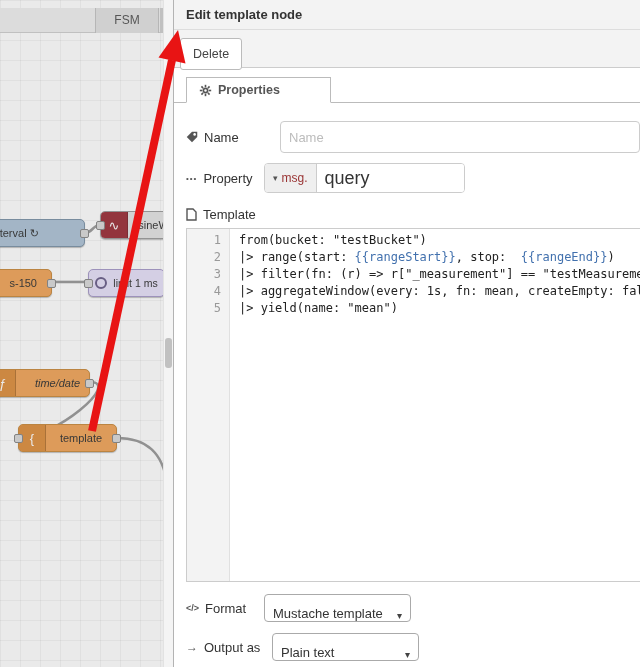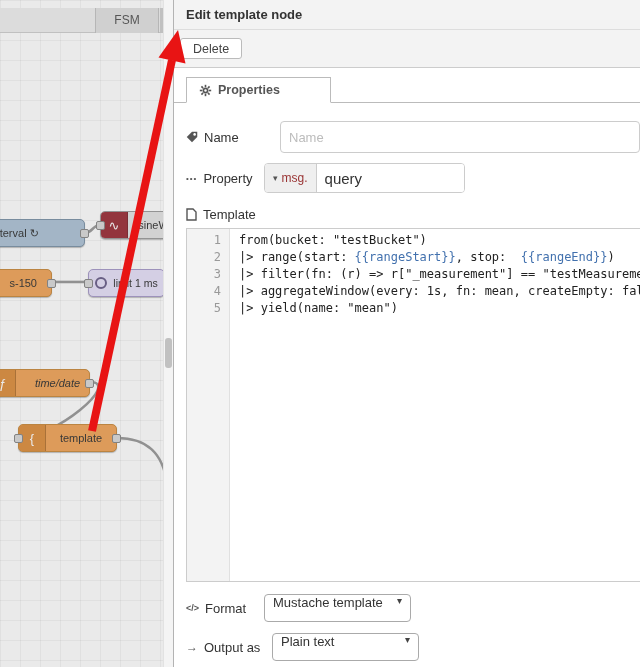--- a/index.html
+++ b/index.html
@@ -41,21 +41,21 @@
   .scroll-strip { position:absolute; right:0; top:0; width:10px; height:667px; background:#f4f4f4;
     border-left:1px solid #e2e2e2; z-index:5; }
   .scroll-thumb { position:absolute; left:1px; top:338px; width:7px; height:30px; background:#c1c1c1; border-radius:3px; }
 
   
   .panel { position:absolute; left:173px; top:0; width:467px; height:667px; background:#fff;
     border-left:1px solid #b3b3b3; }
   .panel-header { height:30px; background:#f3f3f3; border-bottom:1px solid #dddddd;
     font-size:13px; font-weight:bold; color:#333; line-height:30px; padding-left:12px; }
   .panel-toolbar { height:38px; background:#f3f3f3; border-bottom:1px solid #cccccc; padding:8px 8px 0 6px; }
-  .btn-delete { height:21px; padding:0 12px; background:#fff; border:1px solid #bbb; border-radius:3px;
+  .btn-delete { height:32px; padding:0 12px; background:#fff; border:1px solid #bbb; border-radius:3px;
     font-size:12.5px; color:#444; font-family:"Liberation Sans",sans-serif; cursor:pointer; }
 
   .tabrow { margin-top:8px; height:27px; border-bottom:1px solid #bbb; padding-left:12px; }
   .tab-props { display:inline-flex; align-items:center; gap:6px; height:26px; min-width:145px;
     padding:0 12px; background:#fff; border:1px solid #bbb; border-bottom:1px solid #fff;
     position:relative; top:1px; font-size:12.5px; font-weight:bold; color:#555; }
 
   .form { padding-left:12px; font-size:13px; color:#333; }
   .frow { display:flex; align-items:center; }
   .flabel { width:78px; display:flex; align-items:center; gap:6px; flex:none; }
@@ -64,37 +64,37 @@
   .row-name { margin-top:18px;gap:16px; }
   .input-name { width:392px; height:32px; border:1px solid #ccc; border-radius:4px; padding:0 8px;
     font-size:13px; color:#333; font-family:"Liberation Sans",sans-serif; }
   .input-name::placeholder { color:#bcbcbc; }
 
   .row-prop { margin-top:10px; }
   .typedinput { display:inline-flex; height:30px; border:1px solid #ccc; border-radius:4px; overflow:hidden; }
   .ti-btn { display:inline-flex; align-items:center; gap:4px; padding:0 8px; background:#efefef;
     border:none; font-size:12px; color:#993333; font-family:"Liberation Sans",sans-serif; cursor:pointer; }
   .ti-caret { color:#555; font-size:9px; }
-  .ti-input { width:148px; border:none; border-left:1px solid #ccc; padding:0 8px; font-size:15px;
+  .ti-input { width:148px; border:none; border-left:1px solid #ccc; padding:0 8px; font-size:18px;
     color:#333; font-family:"Liberation Sans",sans-serif; }
 
   .row-template-label { margin-top:14px; display:flex; align-items:center; gap:6px; }
 
   .editor { margin-top:6px; width:455px; height:354px; border:1px solid #ccc; display:flex;
     font-family:"DejaVu Sans Mono", monospace; font-size:12px; line-height:17px; background:#fff; }
   .gutter { width:43px; background:#f3f3f3; border-right:1px solid #e0e0e0; color:#999;
     text-align:right; padding:3px 8px 0 0; flex:none; }
   .code { flex:1; padding:3px 0 0 9px; overflow:hidden; }
   .code .ed-line { white-space:pre; color:#222; }
   .code .tok { color:#4271ae; }
 
   .row-format { margin-top:12px; }
   .row-output { margin-top:11px; }
   .select { width:147px; height:28px; border:1px solid #aaa; border-radius:4px; background:#fff;
-    display:inline-flex; align-items:flex-start; justify-content:space-between; padding:0 8px;
+    display:inline-flex; align-items:flex-end; justify-content:space-between; padding:0 8px;
     font-size:13px; color:#333; cursor:pointer; }
   .sel-caret { color:#444; font-size:10px; }
 
   
   .arrow-overlay { position:absolute; left:0; top:0; z-index:10; pointer-events:none; }
 </style>
 </head>
 <body>
 
 <div class="screen">

